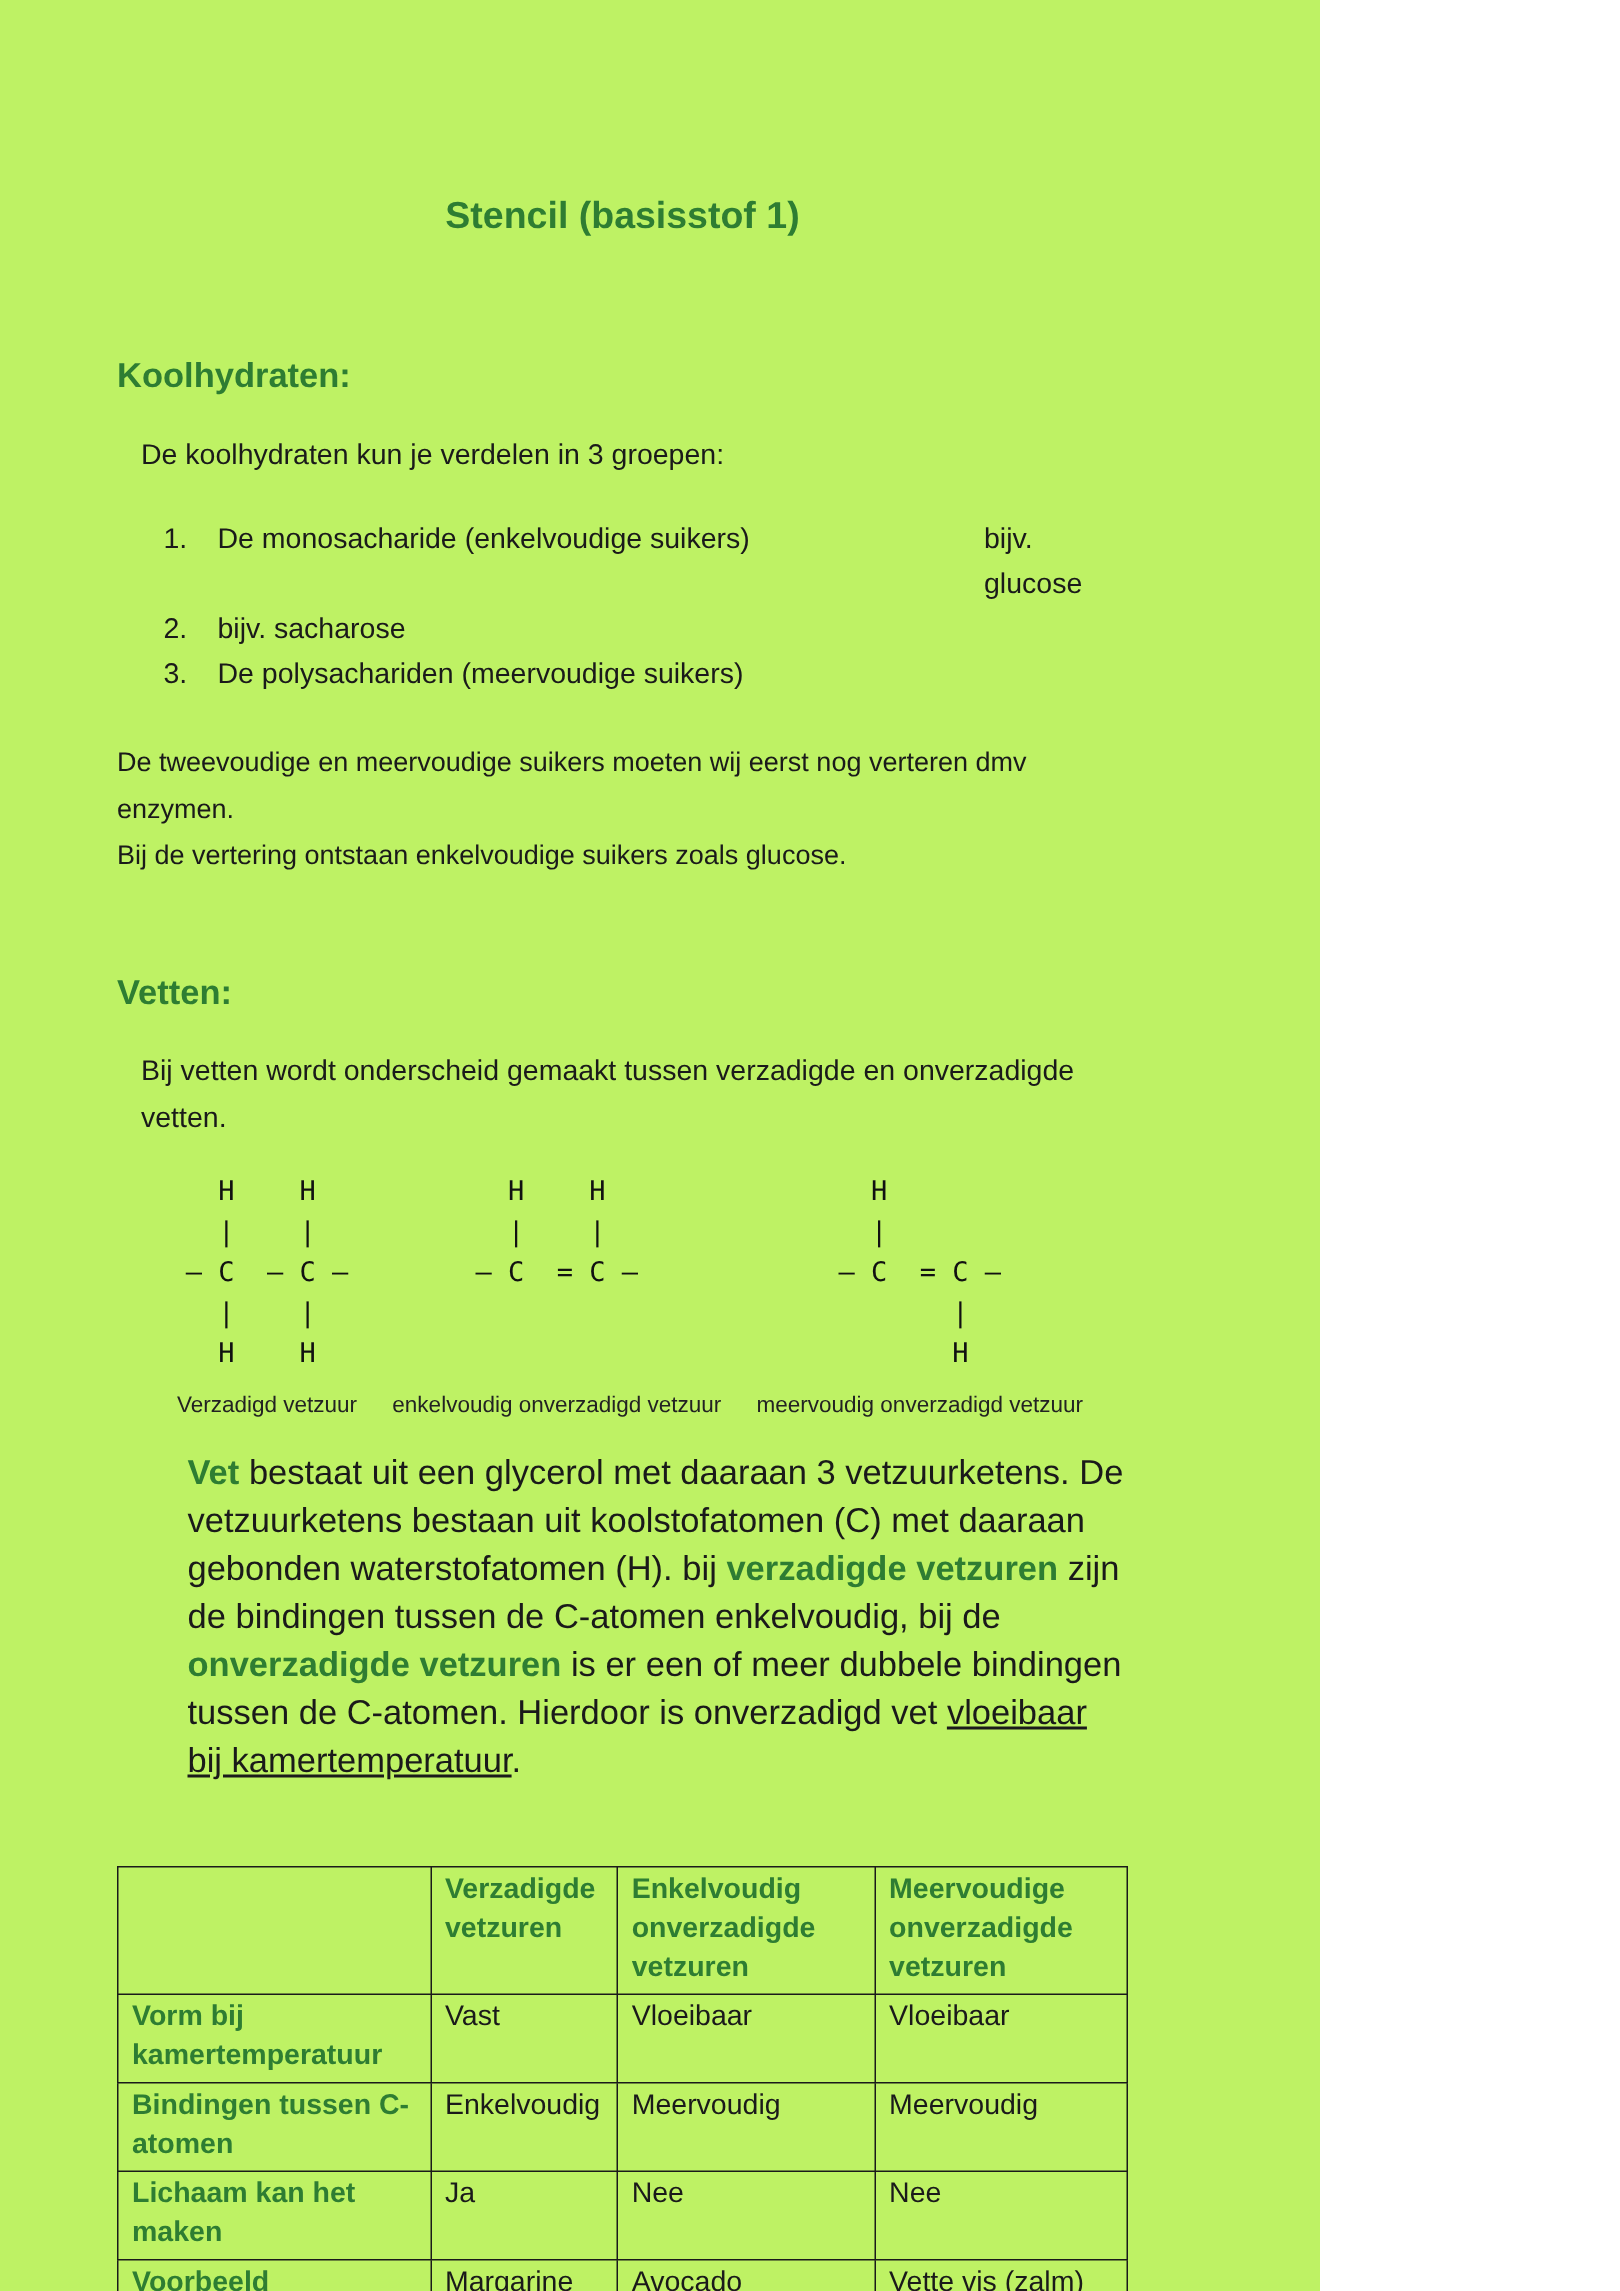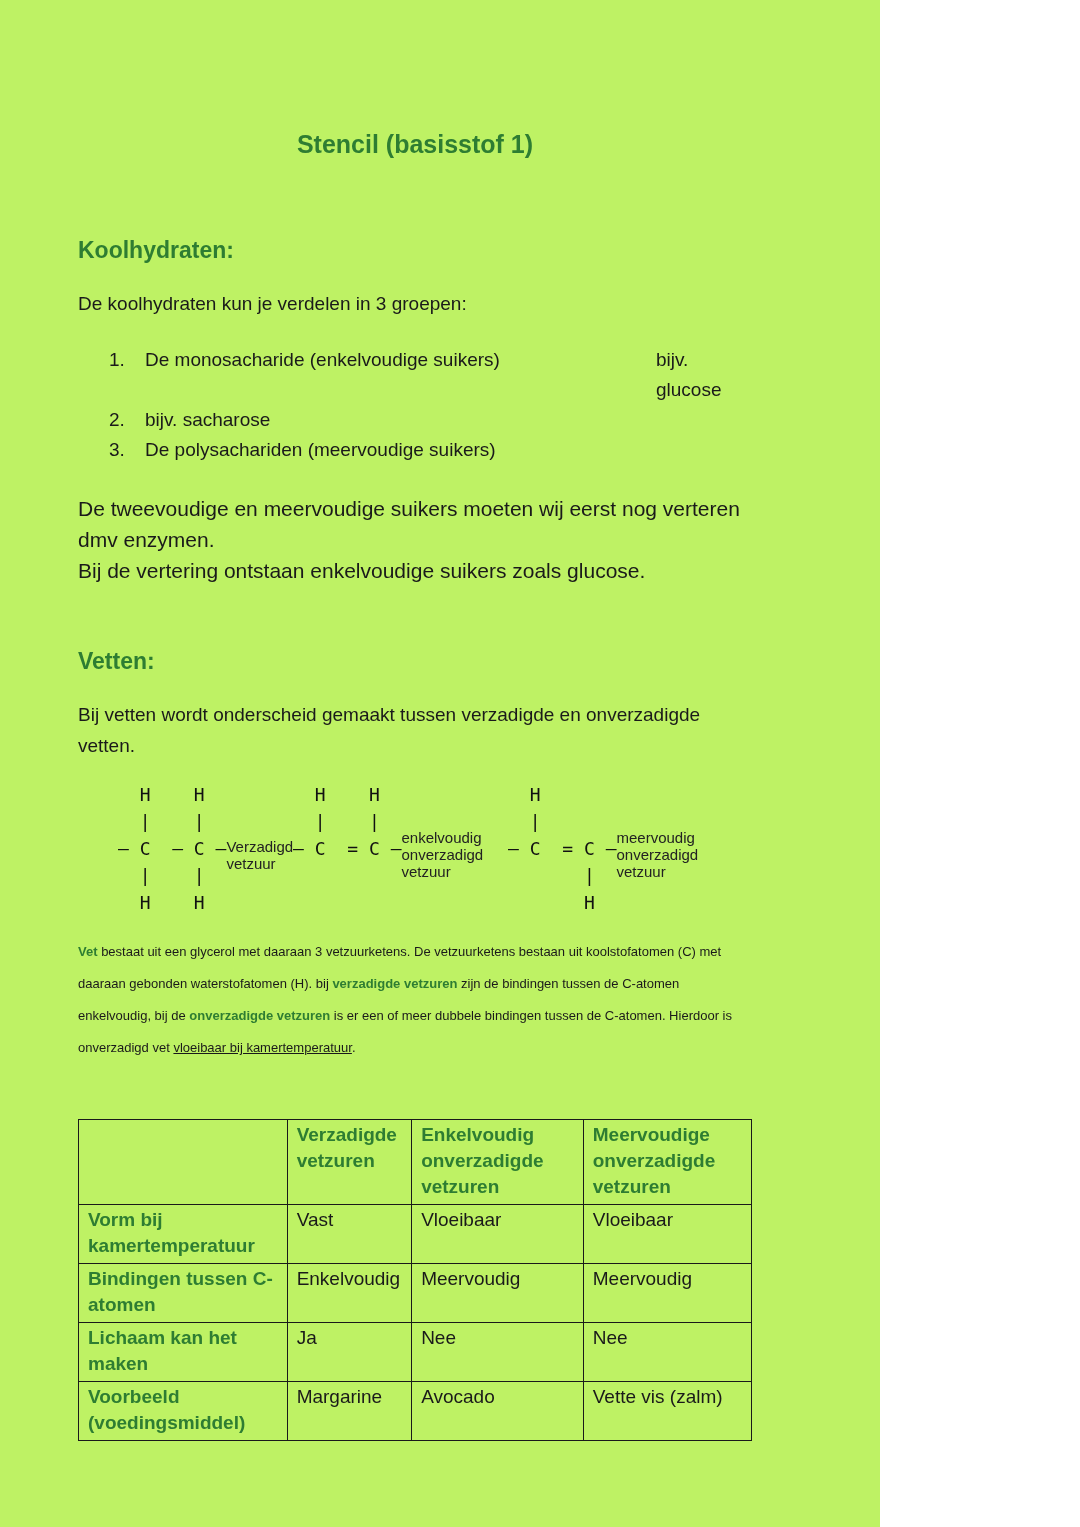--- a/index.html
+++ b/index.html
@@ -26,49 +26,49 @@
     font-weight:700;
     color:var(--green);
   }
   .sec-head{
     margin:0 0 24px 0;
     font-size:23px;
     font-weight:700;
     color:var(--green);
   }
   .body-text{
-    margin:0;
+    margin:16px;
     font-size:19px;
     line-height:31px;
   }
   .intro{margin-bottom:26px;}
   .groups-list{
     margin:0 0 28px 0;
     padding-left:31px;
   }
   .group-item{
     display:grid;
     grid-template-columns:36px 511px auto;
     font-size:19px;
     line-height:30px;
   }
   .outro-line{
-    font-size:21px;
+    font-size:18px;
     line-height:31px;
   }
   .section-vetten{margin-top:62px;}
   .mol-area{
     margin-top:20px;
     display:flex;
     justify-content:space-between;
     padding:0 30px 0 40px;
   }
   .mol-col{
     display:flex;
-    flex-direction:row;
+    flex-direction:column;
     align-items:center;
   }
   .mol{
     font-family:"DejaVu Sans Mono",monospace;
     font-size:18px;
     line-height:27px;
     min-height:135px;
     color:#111;
   }
   .mol-row{
@@ -76,22 +76,23 @@
     min-height:27px;
   }
   .mol-caption{
     margin-top:12px;
     font-size:15px;
     color:#222;
     text-align:left;
   }
   .vet-par{
     margin-top:20px;
-    font-size:13px;
+    font-size:23px;
     line-height:32px;
+    margin-left:47px;
   }
   .gb{color:var(--green);font-weight:700;}
   .ul{text-decoration:underline;}
   .fats-table{
     margin-top:55px;
     width:100%;
     border-collapse:collapse;
     table-layout:fixed;
   }
   .fats-table th,

